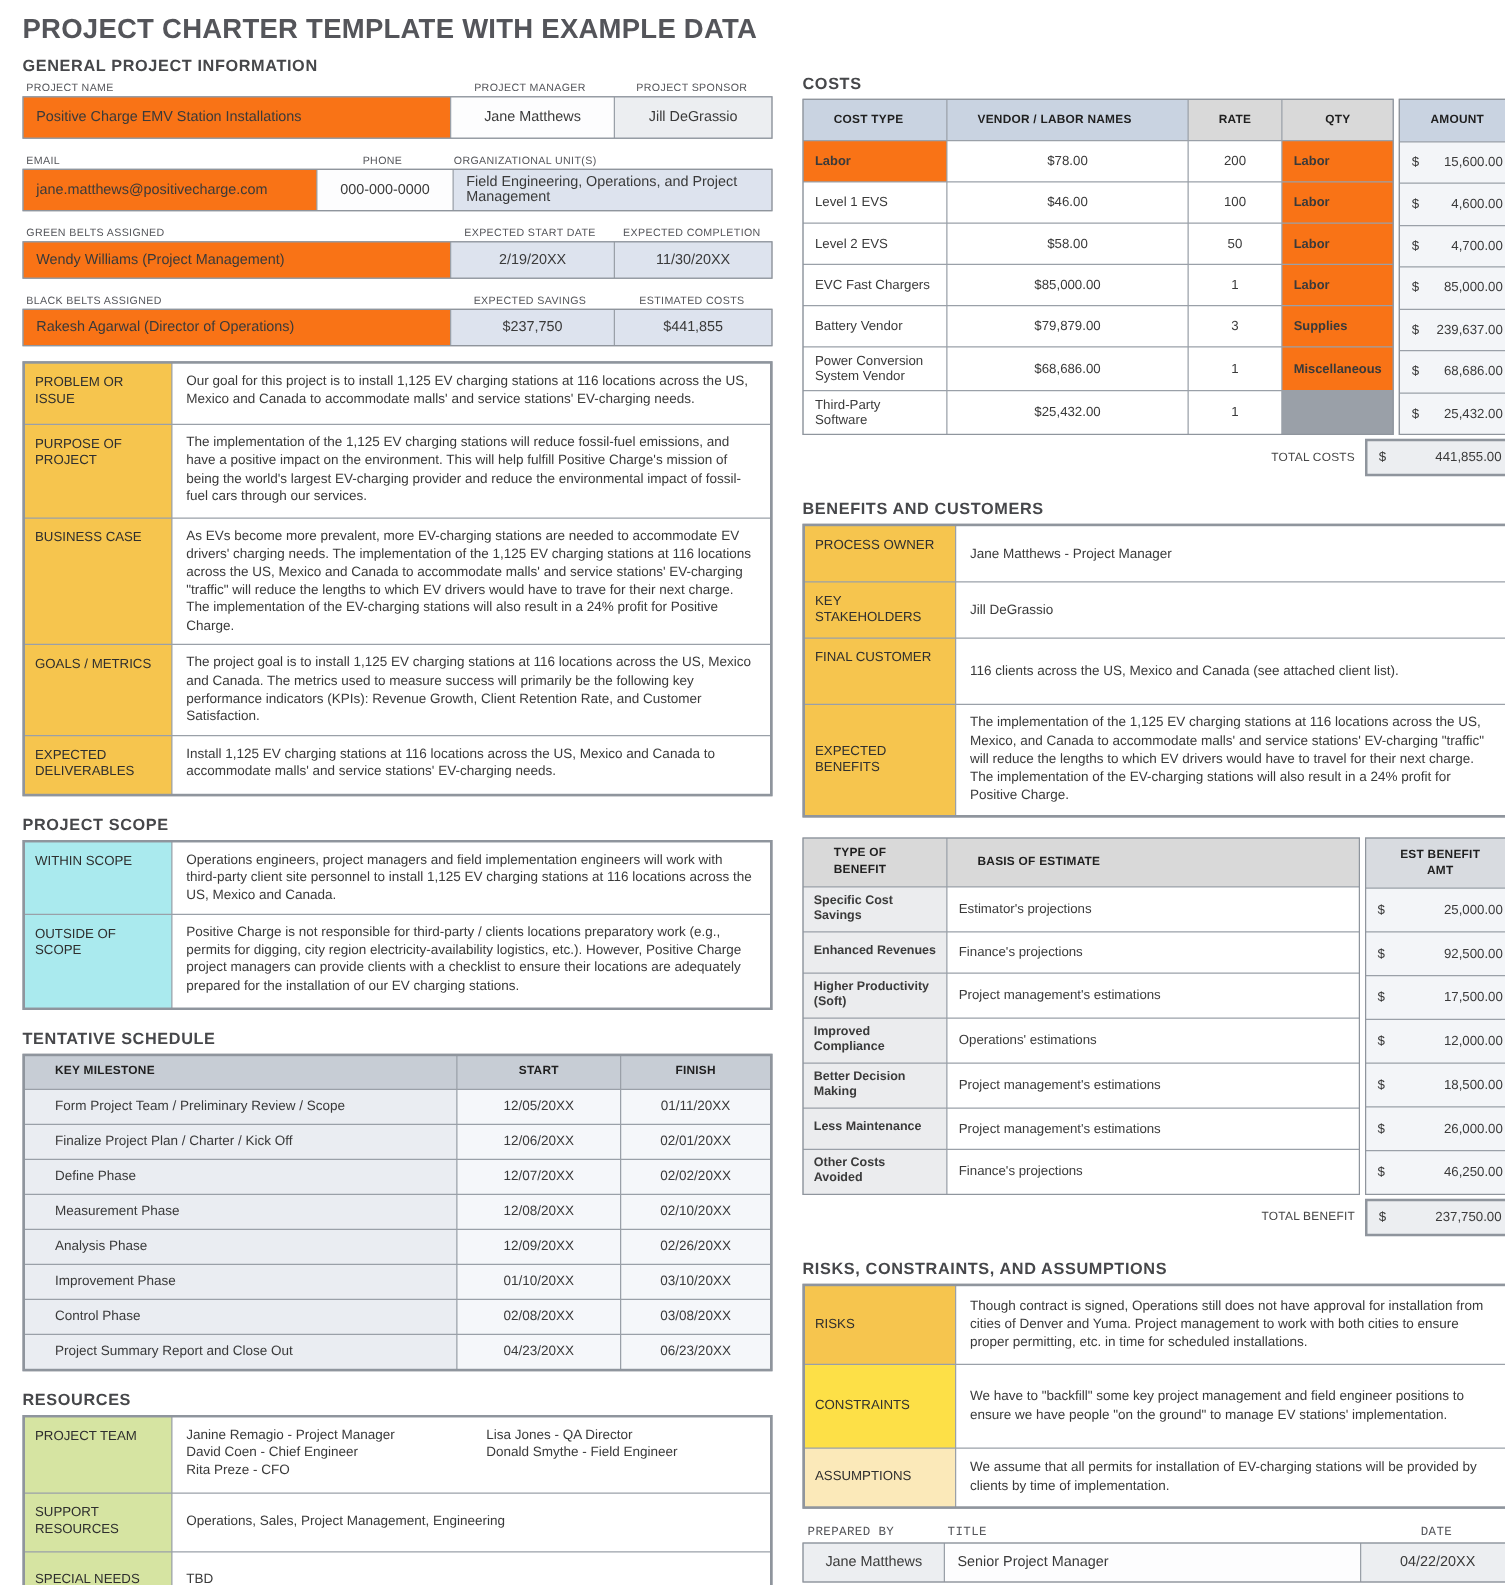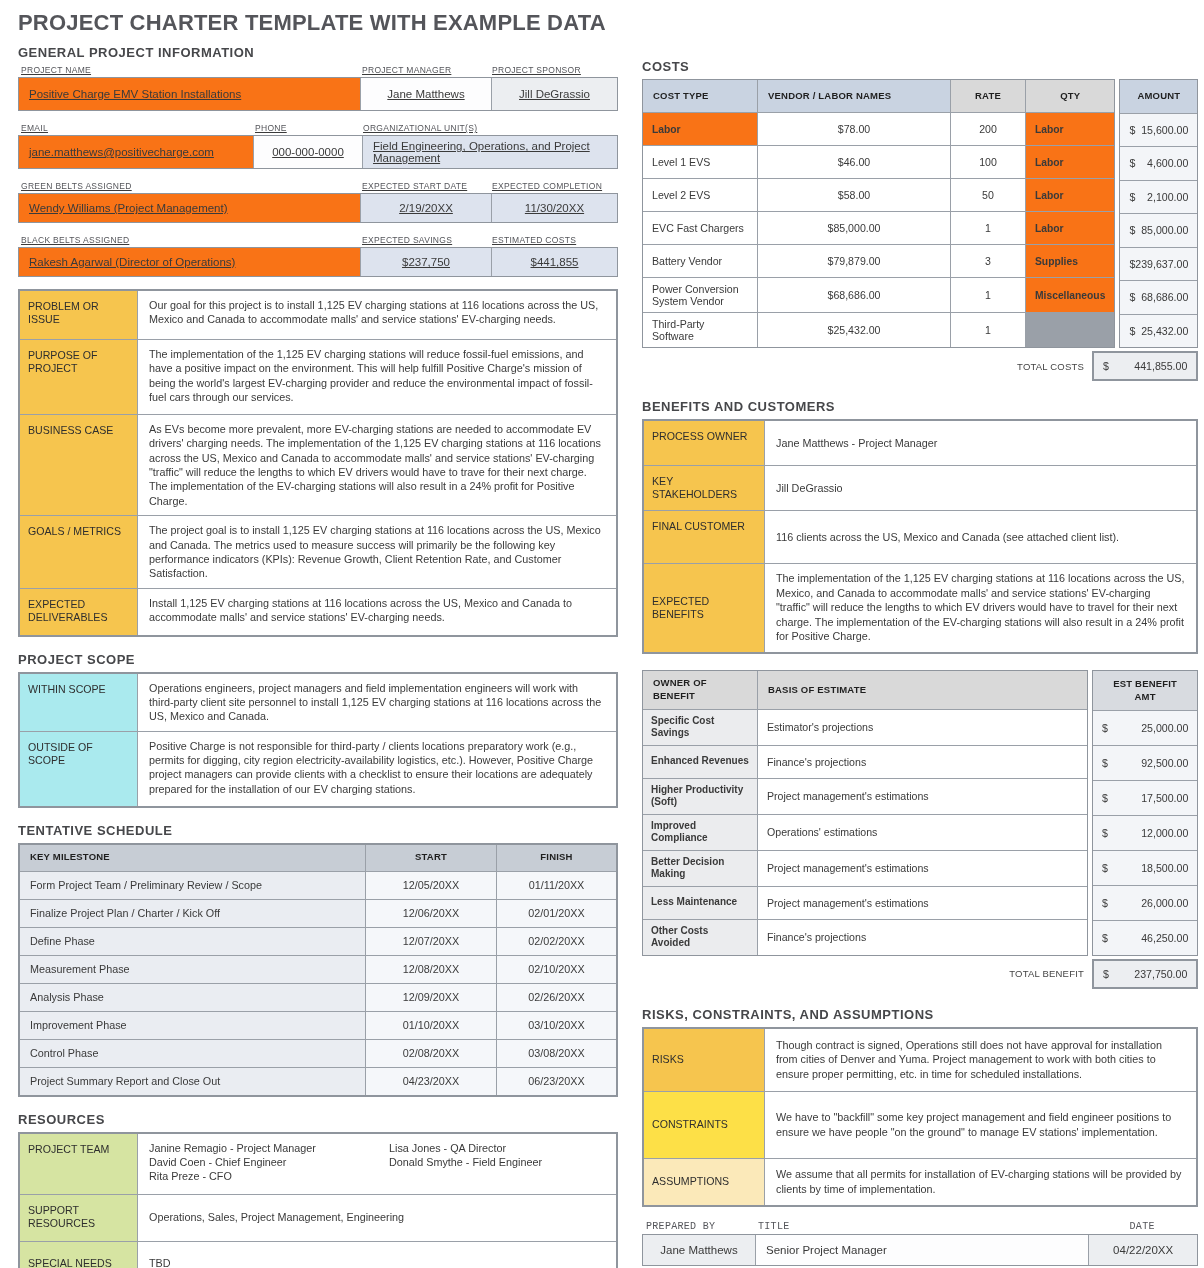--- a/index.html
+++ b/index.html
@@ -14,29 +14,29 @@
   .page-title { font-size:22px; font-weight:800; color:#54555a; letter-spacing:.2px; margin:2px 0 9px; }
   .cols { display:flex; gap:24px; align-items:flex-start; }
   .col-left  { flex:0 0 600px; width:600px; }
   .col-right { flex:1; padding-top:14px; }
 
   .sec-heading { font-size:13px; font-weight:600; color:#46474a; letter-spacing:.5px; margin:15px 0 5px; }
   .sec-heading.first { margin-top:0; }
 
   
   .grid { display:grid; gap:1px; background:#9aa0a8; border:2px solid #8f959d; }
-  .cell { background:#fff; font-size:10.8px; line-height:1.32; padding:6px 10px; }
+  .cell { background:#fff; font-size:10.8px; line-height:1.32; padding:6px 24px; }
   .vc { display:flex; align-items:center; }
   .cc { display:flex; align-items:center; justify-content:center; text-align:center; }
 
   
-  .gi-row { margin-bottom:12px;text-decoration:underline; }
+  .gi-row { margin-bottom:12px; }
   .gi-labels { display:grid; font-size:8.5px; color:#54555a; letter-spacing:.3px; margin:5px 0 2px; }
   .gi-labels span { padding:0 3px; }
-  .gi-labels .lc { }
+  .gi-labels .lc { text-align:center; }
   .gi1 { grid-template-columns:341px 130px 1fr; }
   .gi2 { grid-template-columns:234px 108px 1fr; }
   .gi-grid { display:grid; gap:1px; background:#9aa0a8; border:1.5px solid #8f959d; }
   .gi-cell { font-size:11.5px; min-height:32px; padding:4px 10px; }
   .bg-soft  { background:#f97316; }
   .bg-white { background:#fdfdfe; }
   .bg-gray  { background:#eceef1; }
   .bg-blue  { background:#dde3ee; }
 
   
@@ -281,21 +281,21 @@
           <div class="money">
               <span>$</span>
               <span>15,600.00</span>
             </div>
           <div class="money">
               <span>$</span>
               <span>4,600.00</span>
             </div>
           <div class="money">
               <span>$</span>
-              <span>2,100.00</span>
+              <span>4,700.00</span>
             </div>
           <div class="money">
               <span>$</span>
               <span>85,000.00</span>
             </div>
           <div class="money">
               <span>$</span>
               <span>239,637.00</span>
             </div>
           <div class="money">
@@ -323,21 +323,21 @@
         <div class="rowlab lab-gold mh44">KEY STAKEHOLDERS</div>
         <div class="txt mh44 vc">Jill DeGrassio</div>
         <div class="rowlab lab-gold mh52">FINAL CUSTOMER</div>
         <div class="txt mh52 vc">116  clients across the US, Mexico and Canada (see attached client list).</div>
         <div class="rowlab lab-gold mh88" style="display:flex;align-items:center">EXPECTED BENEFITS</div>
         <div class="txt mh88">The implementation of the 1,125 EV charging stations at 116  locations across the US, Mexico, and Canada to accommodate malls' and service stations' EV-charging "traffic" will reduce the lengths to which EV drivers would have to travel for their next charge. The implementation of the EV-charging stations will also result in a 24% profit for Positive Charge.</div>
       </div>
 
       <div class="split" style="margin-top:16px">
         <div class="split-left bene-left">
-          <div class="cell vc hd h-gray">OWNER OF BENEFIT</div>
+          <div class="cell vc hd h-gray">TYPE OF BENEFIT</div>
           <div class="cell vc hd h-gray">BASIS OF ESTIMATE</div>
 
           <div class="btype" style="display:flex;align-items:center">Specific Cost Savings</div>
           <div class="plain vc">Estimator's projections</div>
           <div class="btype" style="display:flex;align-items:center">Enhanced Revenues</div>
           <div class="plain vc">Finance's projections</div>
           <div class="btype" style="display:flex;align-items:center">Higher Productivity (Soft)</div>
           <div class="plain vc">Project management's estimations</div>
           <div class="btype" style="display:flex;align-items:center">Improved Compliance</div>
           <div class="plain vc">Operations' estimations</div>

